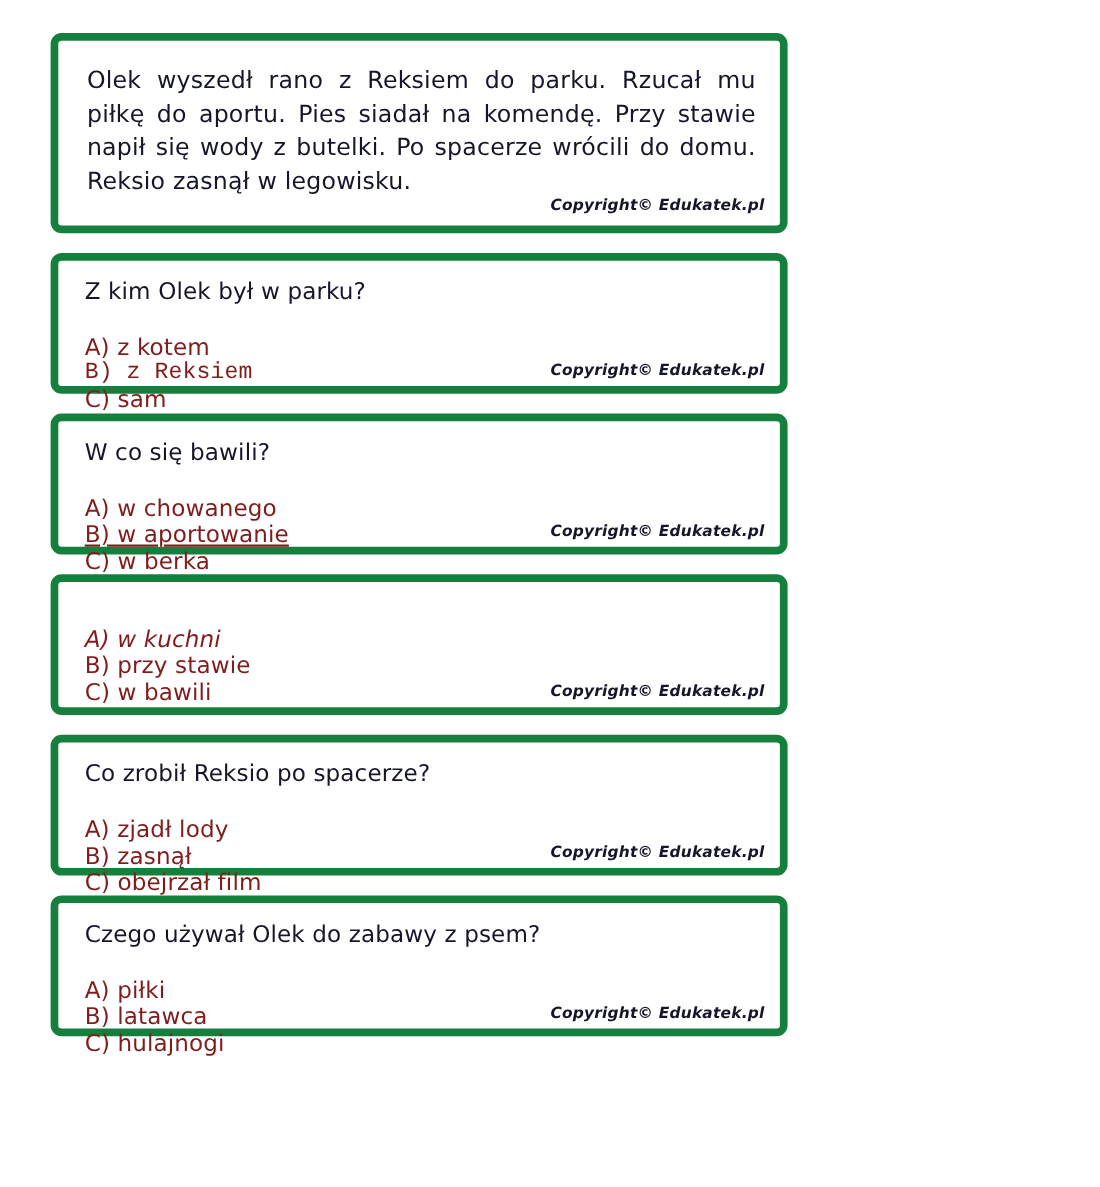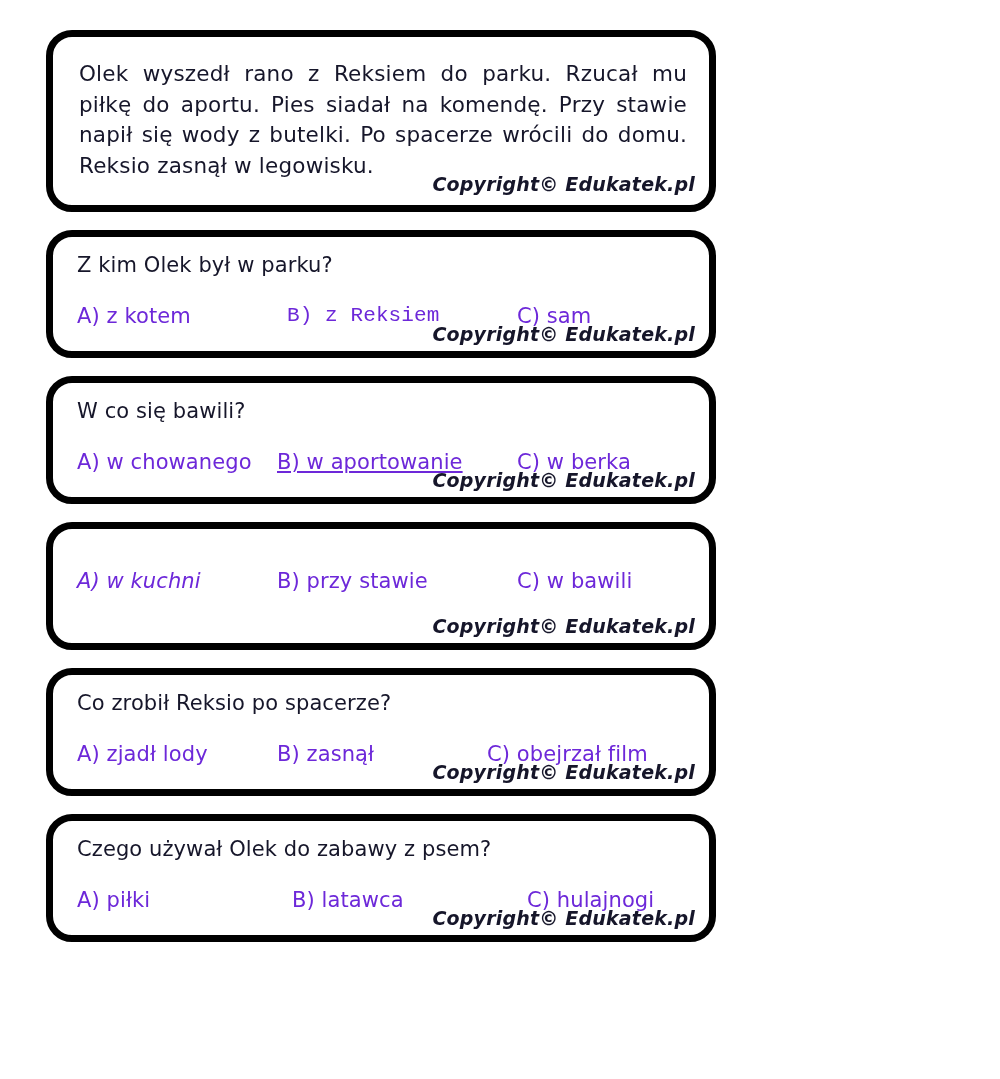--- a/index.html
+++ b/index.html
@@ -23,22 +23,22 @@
     box-sizing: border-box;
     padding: 30px 0 0 0;
   }
 
   .card {
     position: relative;
     box-sizing: border-box;
     margin: 0 0 18px 46px;
     width: 670px;
     background: #ffffff;
-    border: 7px solid #000000;
-    border-radius: 26px;
+    border: 7px solid #15803d;
+    border-radius: 10px;
     padding: 16px 22px 8px 26px;
   }
 
   .card.story {
     padding: 22px 22px 6px 26px;
     height: 182px;
   }
   .card.q {
     height: 128px;
     padding: 14px 20px 6px 24px;
@@ -60,22 +60,23 @@
     line-height: 1.2;
     color: #16162a;
     margin: 2px 0 0 0;
     letter-spacing: 0.1px;
   }
 
   .answers {
     display: flex;
     margin-top: 26px;
     font-size: 21px;
-    color: #6d28d9;
+    color: #7f1d1d;
     letter-spacing: 0.1px;
+    flex-direction: column;
   }
   .answers .ans {
     white-space: nowrap;
   }
 
   
   .ansrow-1 .ans:nth-child(1) { width: 210px; }
   .ansrow-1 .ans:nth-child(2) { width: 230px; font-family: Liberation Mono, monospace; }
 
   .ansrow-2 .ans:nth-child(1) { width: 200px; }
@@ -87,21 +88,21 @@
   .ansrow-4 .ans:nth-child(1) { width: 200px; }
   .ansrow-4 .ans:nth-child(2) { width: 210px; }
 
   .ansrow-5 .ans:nth-child(1) { width: 215px; }
   .ansrow-5 .ans:nth-child(2) { width: 235px; }
 
   .copyright {
     position: absolute;
     right: 14px;
     bottom: 6px;
-    font-size: 19px;
+    font-size: 14px;
     font-style: italic;
     font-weight: bold;
     color: #16162a;
     letter-spacing: 0.2px;
   }
   .card.story .copyright { bottom: 10px; right: 14px; }
 </style>
 </head>
 <body>
 

